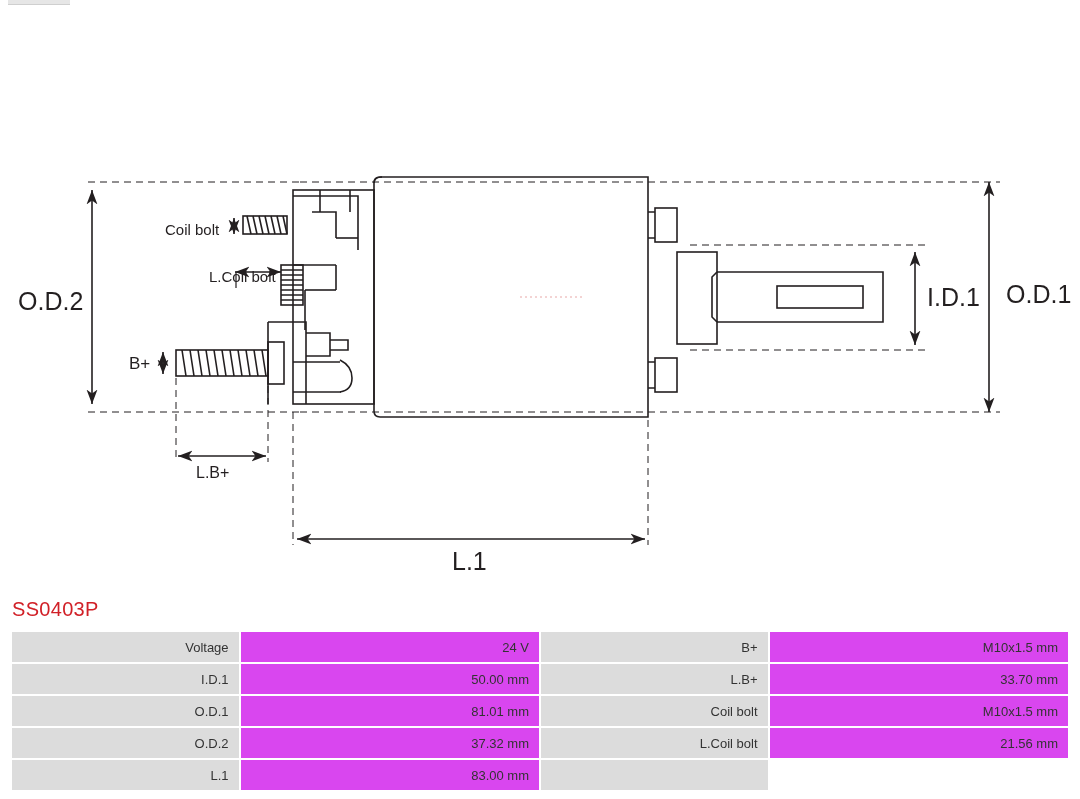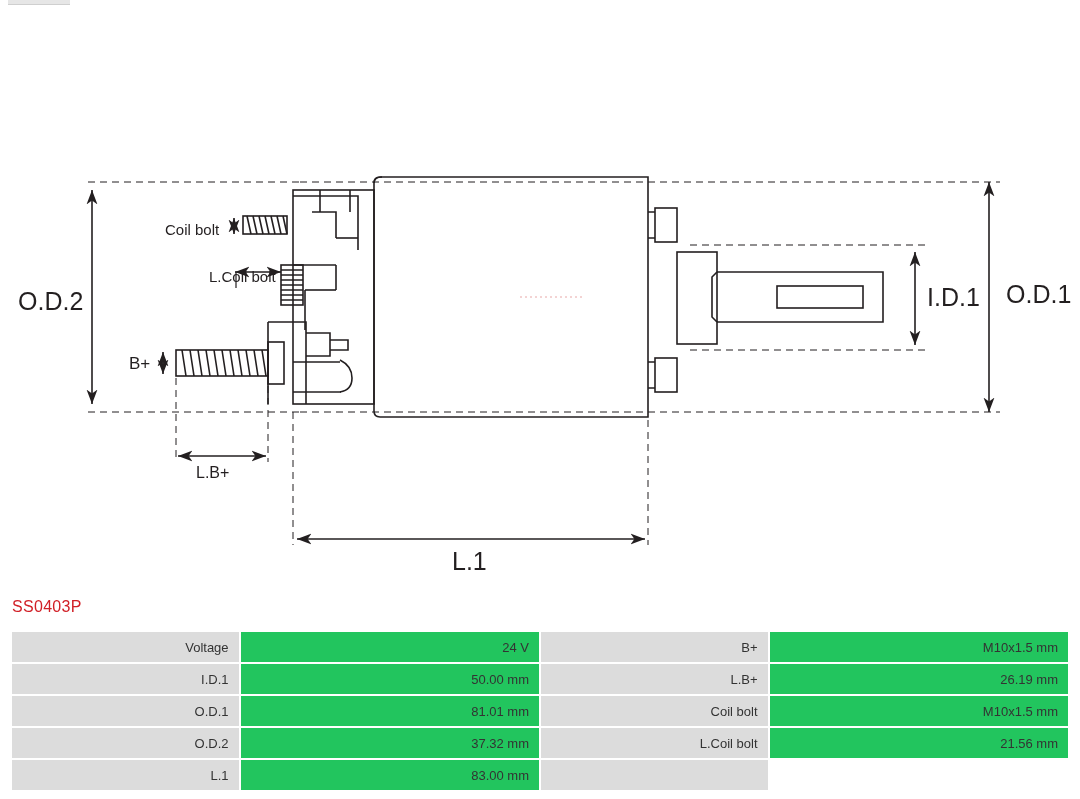--- a/index.html
+++ b/index.html
@@ -12,21 +12,21 @@
     overflow:hidden;
   }
   .diagram{
     position:absolute;
     left:0;top:0;
     width:1080px;height:595px;
   }
   .part-code{
     position:absolute;
     left:12px;top:598px;
-    font-size:16px;
+    font-size:20px;
     color:#d12027;
     letter-spacing:.3px;
   }
   table.specs{
     position:absolute;
     left:10px;top:630px;
     width:1060px;
     border-collapse:separate;
     border-spacing:2px 2px;
     font-size:13px;
@@ -37,21 +37,21 @@
     background:#dcdcdc;
     color:#333;
     white-space:nowrap;
   }
   table.specs td.label{
     text-align:right;
     width:185px;
   }
   table.specs td.value{
     text-align:right;
-    background:#22c55e;
+    background:#d946ef;
     width:250px;
   }
   table.specs td.empty{
     background:#dcdcdc;
   }
   table.specs td.empty-val{
     background:#ffffff;
   }
   .corner-mark{
     position:absolute;
@@ -183,21 +183,21 @@
     <tr>
       <td class="label">Voltage</td>
       <td class="value">24 V</td>
       <td class="label">B+</td>
       <td class="value">M10x1.5 mm</td>
     </tr>
     <tr>
       <td class="label">I.D.1</td>
       <td class="value">50.00 mm</td>
       <td class="label">L.B+</td>
-      <td class="value">26.19 mm</td>
+      <td class="value">33.70 mm</td>
     </tr>
     <tr>
       <td class="label">O.D.1</td>
       <td class="value">81.01 mm</td>
       <td class="label">Coil bolt</td>
       <td class="value">M10x1.5 mm</td>
     </tr>
     <tr>
       <td class="label">O.D.2</td>
       <td class="value">37.32 mm</td>

